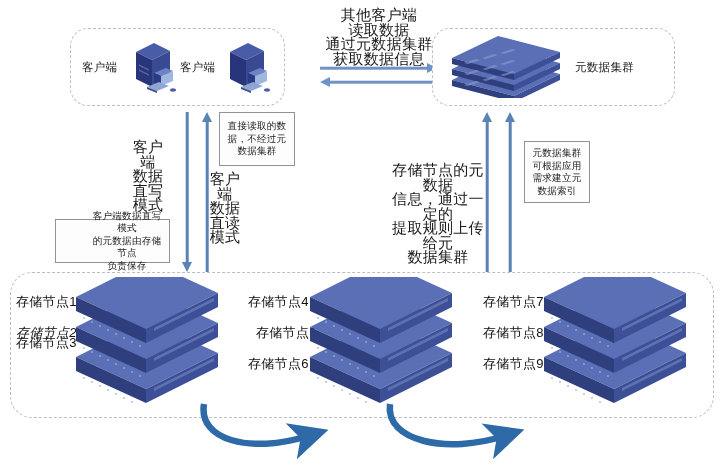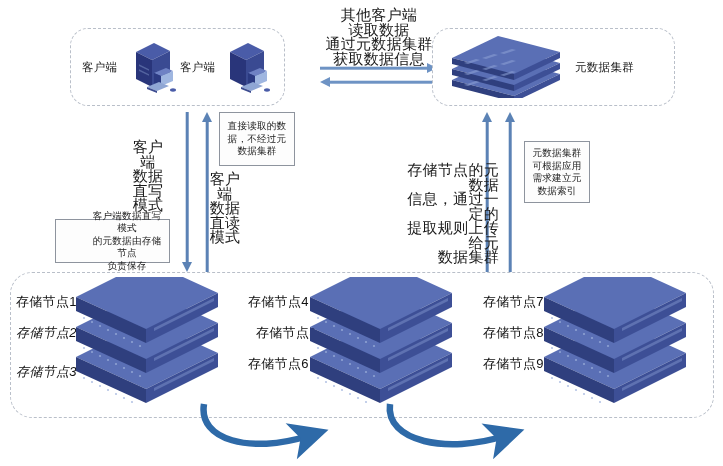--- a/index.html
+++ b/index.html
@@ -251,35 +251,35 @@
 
   <div class="arrow-v up" style="left:480px; top:112px; width:14px; height:160px;">
     <div class="shaft"></div>
       <div class="head"></div>
   </div>
   <div class="arrow-v up" style="left:503px; top:112px; width:14px; height:160px;">
     <div class="shaft"></div>
       <div class="head"></div>
   </div>
 
-  <div class="txt stack" style="left:395px; top:163px; width:104px;text-align:right;">存储节点的元数据
+  <div class="txt stack" style="left:386px; top:163px; width:104px;">存储节点的元数据
 信息，通过一定的
 提取规则上传给元
 数据集群</div>
 
   <div class="callout" style="left:524px; top:141px; width:66px; height:62px;">元数据集群
 可根据应用
 需求建立元
 数据索引</div>
 
   <div class="group-box big" style="left:10px; top:272px; width:704px; height:146px;"></div>
 
   <div class="txt node-label" style="left:16px; top:296px;">存储节点1</div>
   <div class="txt node-label" style="left:16px; top:327px;font-style:italic;">存储节点2</div>
-  <div class="txt node-label" style="left:16px; top:366px;font-style:italic;">存储节点3</div>
+  <div class="txt node-label" style="left:16px; top:337px;">存储节点3</div>
 
   <div class="iso" style="left:74px; top:277px;">
     <svg width="146" height="128" viewBox="0 0 146 128">
 
       <polygon points="2,80 74,44 144,76 72,112" fill="#5a6fb5"></polygon>
       <polygon points="2,80 72,112 72,126 2,94" fill="#2f3f7e"></polygon>
       <polygon points="72,112 144,76 144,90 72,126" fill="#3d4f96"></polygon>
 
       <polygon points="2,50 74,14 144,46 72,82" fill="#5a6fb5"></polygon>
       <polygon points="2,50 72,82 72,96 2,64" fill="#2f3f7e"></polygon>

